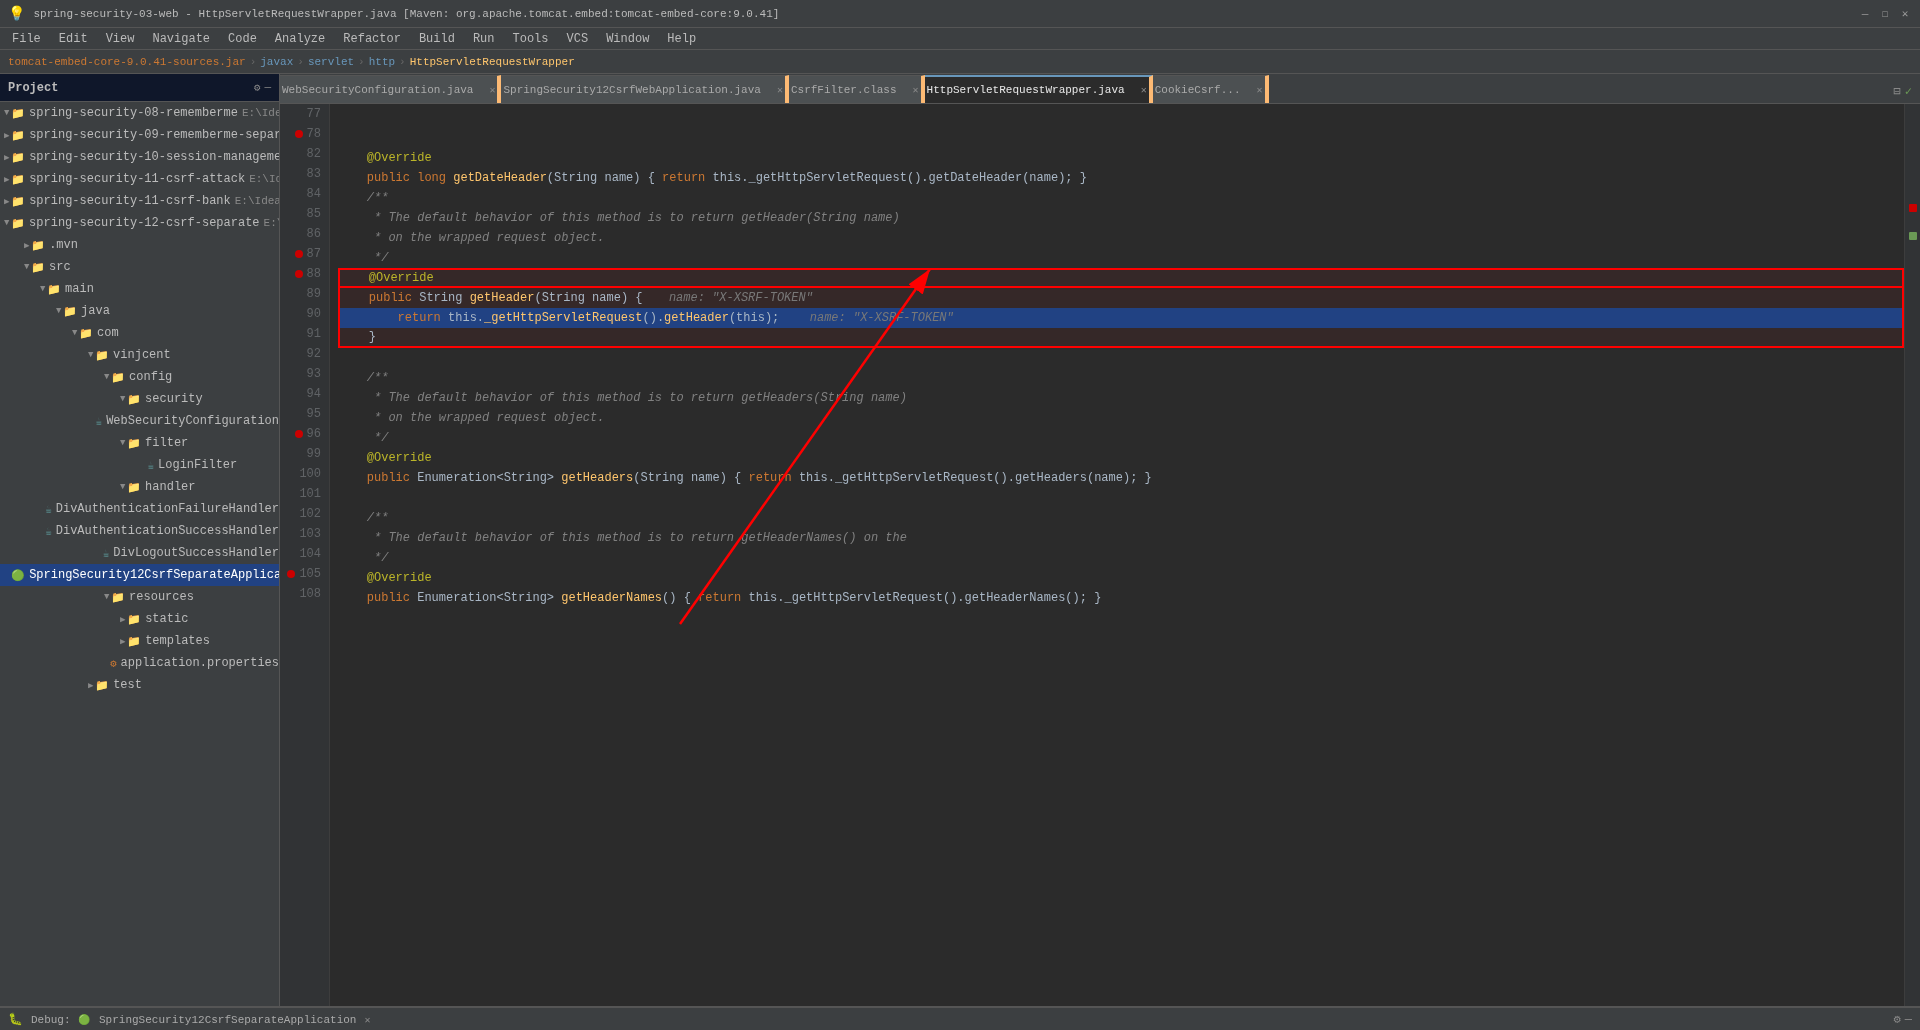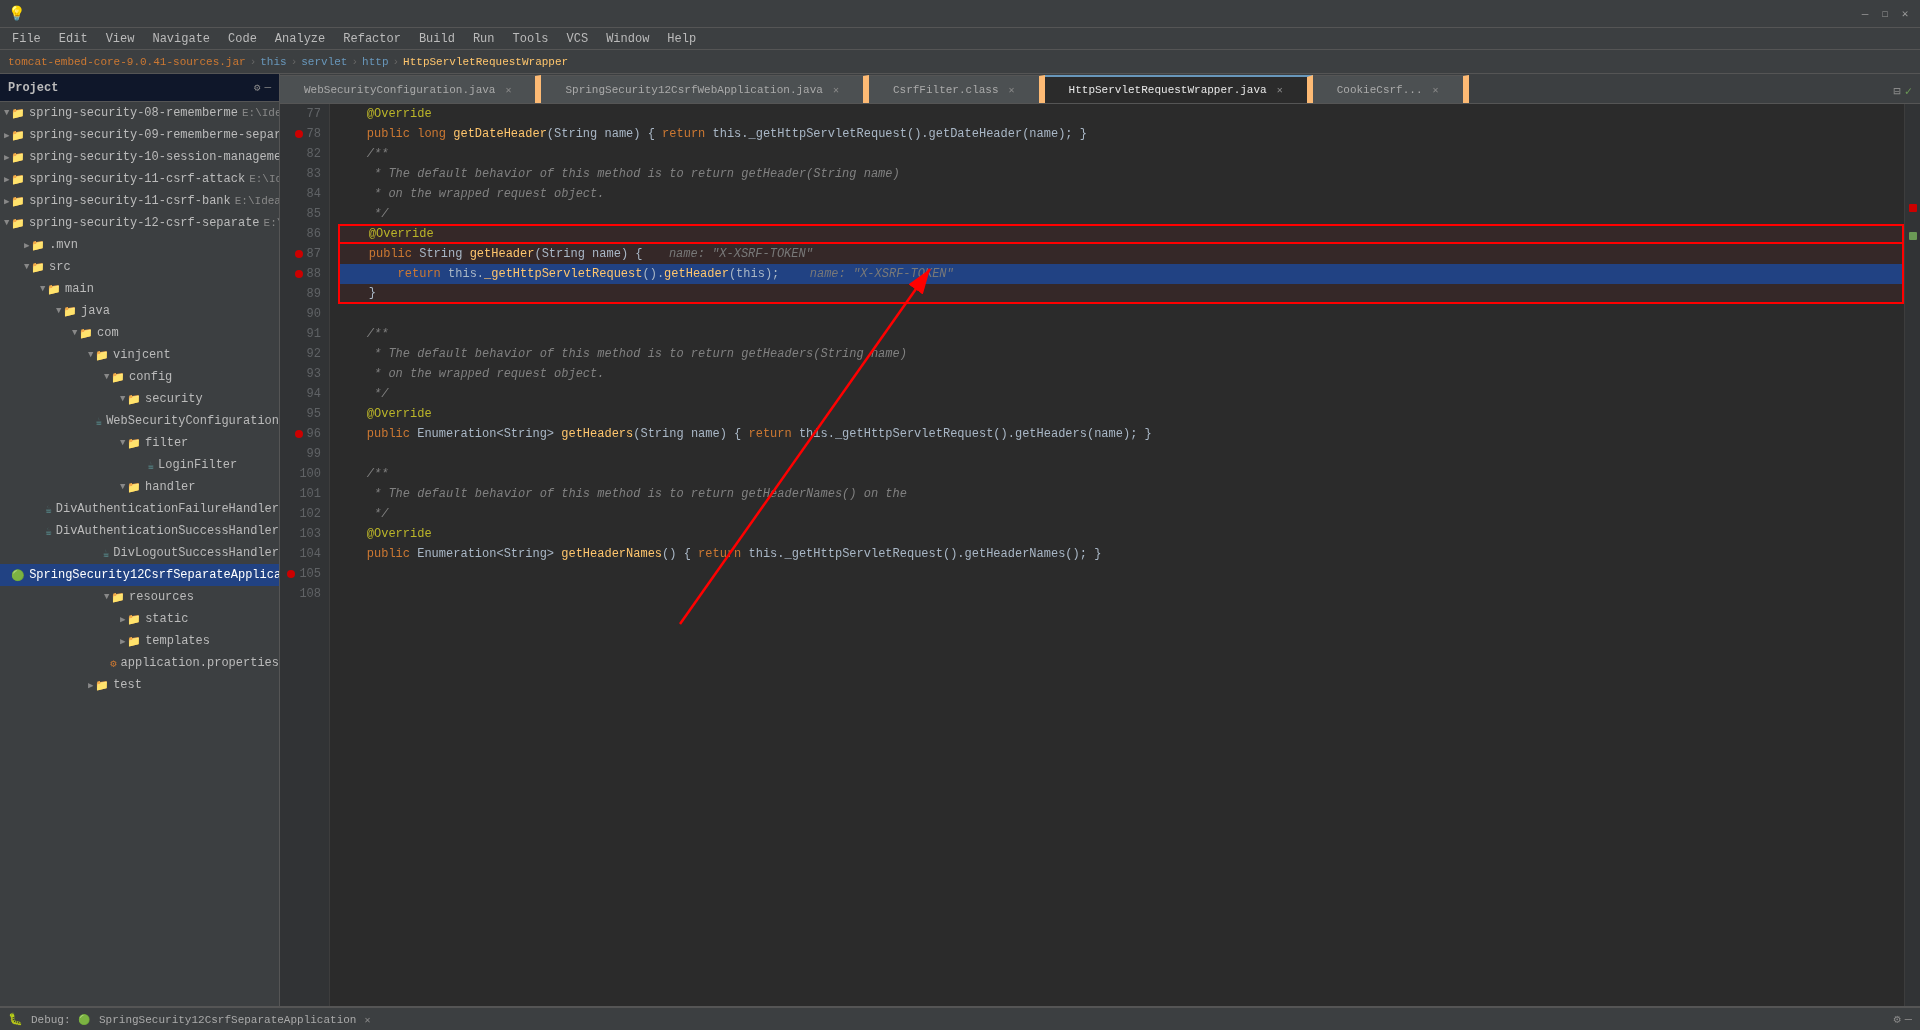--- a/index.html
+++ b/index.html
@@ -121,26 +121,26 @@
     #tabs-bar {
       height: 30px;
       background: #3c3f41;
       display: flex;
       align-items: flex-end;
       border-bottom: 1px solid #555;
       overflow: hidden;
     }
     .tab {
       height: 28px;
-      padding: 0 24px;
-      display: flex;
-      align-items: center;
-      gap: 10px;
+      padding: 0 2px;
+      display: flex;
+      align-items: center;
+      gap: 16px;
       background: #4c5052;
-      border-right: 6px solid #fdba74;
+      border-right: 4px solid #fdba74;
       border-top: 1px solid #555;
       cursor: pointer;
       font-size: 11px;
       color: #aaa;
       white-space: nowrap;
     }
     .tab.active {
       background: #2b2b2b;
       border-top: 2px solid #6897bb;
       color: #e8e8e8;
@@ -169,20 +169,21 @@
       user-select: none;
       border-right: 1px solid #3d3d3d;
     }
     .line-num { height: 20px; display: flex; align-items: center; justify-content: flex-end; gap: 4px; }
     .line-num .bp-dot { width: 8px; height: 8px; border-radius: 50%; background: #cc0000; display: inline-block; }
     .code-lines {
       flex: 1;
       padding: 0 0 0 8px;
       line-height: 20px;
       font-size: 12px;
+      margin-top: 44px;
     }
     .code-line {
       height: 20px;
       display: flex;
       align-items: center;
       white-space: pre;
     }
     .code-line.selected-line { background: #214283; }
 
     
@@ -235,20 +236,21 @@
       padding: 0 8px;
       border-bottom: 1px solid #555;
     }
   </style>
 </head>
 <body>
 
 <div id="title-bar">
   <div class="left">
     <span style="color:#6897bb; font-size:14px;">💡</span>
+    <span>spring-security-03-web - HttpServletRequestWrapper.java [Maven: org.apache.tomcat.embed:tomcat-embed-core:9.0.41]</span>
   </div>
   <div class="right">
     <span class="win-btn">—</span>
     <span class="win-btn">☐</span>
     <span class="win-btn">✕</span>
   </div>
 </div>
 
 <div id="menu-bar">
   <span class="menu-item">File</span>
@@ -262,21 +264,21 @@
   <span class="menu-item">Run</span>
   <span class="menu-item">Tools</span>
   <span class="menu-item">VCS</span>
   <span class="menu-item">Window</span>
   <span class="menu-item">Help</span>
 </div>
 
 <div id="breadcrumb-bar">
   <span style="color:#cc7832;">tomcat-embed-core-9.0.41-sources.jar</span>
   <span class="sep">›</span>
-  <span style="color:#6897bb;">this</span>
+  <span style="color:#6897bb;">javax</span>
   <span class="sep">›</span>
   <span style="color:#6897bb;">servlet</span>
   <span class="sep">›</span>
   <span style="color:#6897bb;">http</span>
   <span class="sep">›</span>
   <span style="color:#ffc66d;">HttpServletRequestWrapper</span>
 </div>
 
 <div id="main-layout">
 

